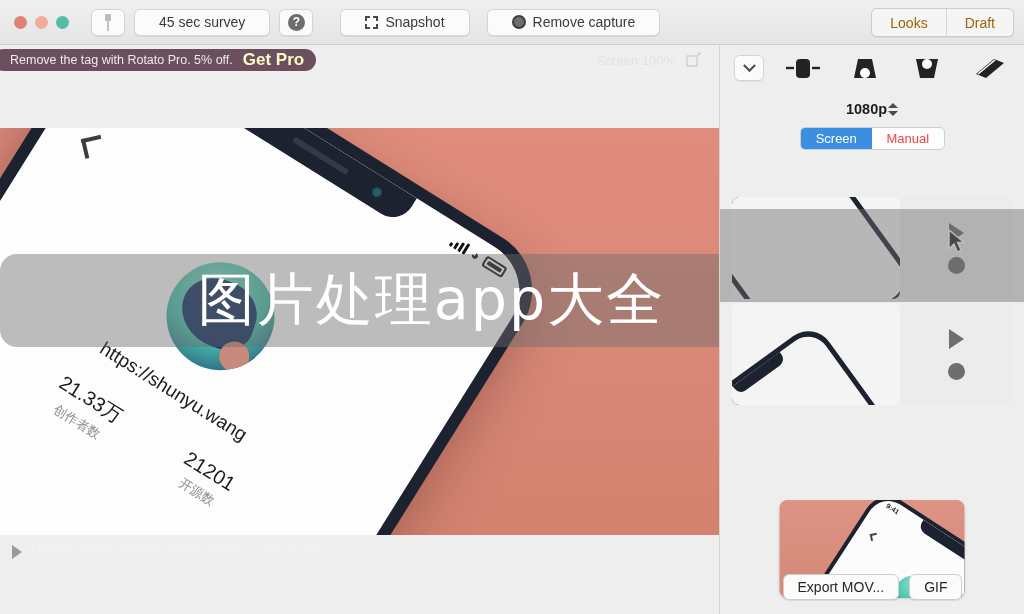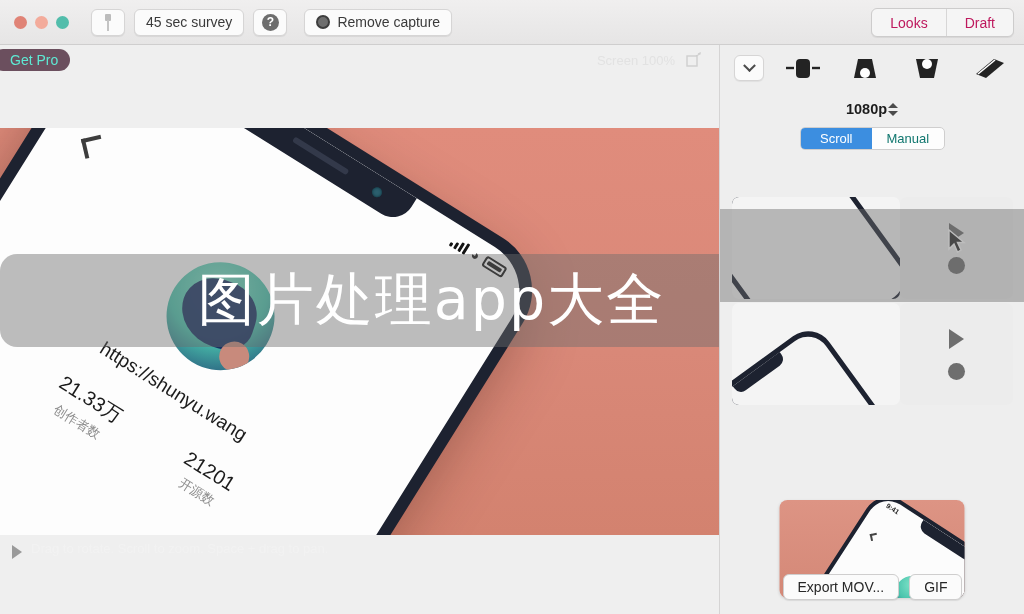--- a/index.html
+++ b/index.html
@@ -33,21 +33,21 @@
   .dot-zoom   { background: #52bdab; }
 
   .tb-btn {
     height: 27px;
     background: #fbfbfb;
     border: 1px solid #d6d5d5;
     border-radius: 6px;
     box-shadow: 0 1px 1px rgba(0,0,0,.07);
     display: flex; align-items: center; justify-content: center;
     font-size: 14px; color: #3a3a3a;
-    padding: 0 11px;
+    padding: 0 24px;
     white-space: nowrap;
   }
   .tb-btn.icon-only { width: 34px; padding: 0; }
 
   .tb-group { display: flex; align-items: center; gap: 9px; margin-left: 22px; }
 
   .usb-icon { width: 12px; height: 17px; position: relative; display:block; }
   .usb-icon::before {
     content: ""; position: absolute; left: 3px; top: 0;
     width: 6px; height: 7px; border-radius: 1px;
@@ -88,40 +88,40 @@
     height: 29px;
     display: flex;
     background: #f5f5f5;
     border: 1px solid #cdcccc;
     border-radius: 6px;
     overflow: hidden;
     box-shadow: 0 1px 1px rgba(0,0,0,.07);
   }
   .seg-item {
     display: flex; align-items: center; justify-content: center;
-    font-size: 14px; color: #be185d;
+    font-size: 14px; color: #a16207;
     padding: 0 18px;
     border-right: 1px solid #d7d6d6;
   }
   .seg-item:last-child { border-right: none; }
   .seg-item.active { background: #6b6b6b; color: #fff; }
 
   
   .promo {
     position: absolute; left: -8px; top: 49px;
     height: 22px;
     background: #6b4f5e;
     border-radius: 11px;
     display: flex; align-items: center;
     padding: 0 12px 0 18px;
     gap: 10px;
     z-index: 40;
   }
   .promo-text { font-size: 12.5px; color: #efe9ec; }
-  .promo-cta  { font-size: 14px; color: #5eead4; font-weight: normal; }
+  .promo-cta  { font-size: 17px; color: #fef9c3; font-weight: bold; }
 
   
   .canvas {
     position: absolute; left: 0; top: 45px;
     width: 719px; height: 569px;
     background: #efefef;
     overflow: hidden;
   }
   .canvas-hint-top {
     position: absolute; right: 16px; top: 6px;
@@ -315,21 +315,21 @@
     margin: 10px auto 0;
     width: 145px; height: 23px;
     display: flex;
     background: #fdfdfd;
     border: 1px solid #cfcece;
     border-radius: 5px;
     overflow: hidden;
   }
   .pm-item {
     flex: 1; display: flex; align-items: center; justify-content: center;
-    font-size: 13px; color: #0f766e;
+    font-size: 13px; color: #ef4444;
   }
   .pm-item.active { background: #3c8ee0; color: #fff; }
 
   .presets-grid {
     position: absolute; left: 0; top: 152px;
     width: 305px; height: 270px;
     padding: 0 12px;
   }
   .preset-row { display: flex; gap: 0; margin-bottom: 0; }
   .preset-card {
@@ -460,38 +460,48 @@
       </div>
 
       <div class="tb-btn">
         <span>45 sec survey</span>
       </div>
 
       <div class="tb-btn icon-only">
         <span class="help-circle">?</span>
       </div>
 
+      <div class="tb-btn" style="margin-left:18px">
+        <span class="snap-icon">
+          <i></i>
+            <i></i>
+            <i></i>
+            <i></i>
+        </span>
+        <span>Snapshot</span>
+      </div>
 
       <div class="tb-btn" style="margin-left:8px">
         <span class="rec-icon"></span>
         <span>Remove capture</span>
       </div>
     </div>
 
     <div class="segmented">
       <div class="seg-item">
         <span>Looks</span>
       </div>
       <div class="seg-item">
         <span>Draft</span>
       </div>
     </div>
   </div>
 
   <div class="promo">
+    <span class="promo-text">Remove the tag with Rotato Pro. 5% off.</span>
     <span class="promo-cta">Get Pro</span>
   </div>
 
   <div class="canvas">
 
     <div class="canvas-hint-top">
       <span class="canvas-hint-label">Screen 100%</span>
       <span class="rotate-ico">
         <svg width="18" height="18" viewBox="0 0 18 18">
           <rect x="2" y="5" width="10" height="10" fill="none" stroke="#cfcfcf" stroke-width="1.4"></rect>
@@ -594,21 +604,21 @@
     <div class="res-row">
       <span class="res-val">1080p</span>
       <span class="stepper">
         <i class="up"></i>
           <i class="dn"></i>
       </span>
     </div>
 
     <div class="pm-seg">
       <div class="pm-item active">
-        <span>Scroll</span>
+        <span>Screen</span>
       </div>
       <div class="pm-item">
         <span>Manual</span>
       </div>
     </div>
 
     <div class="presets-grid">
 
       <div class="preset-row">
         <div class="preset-card">

